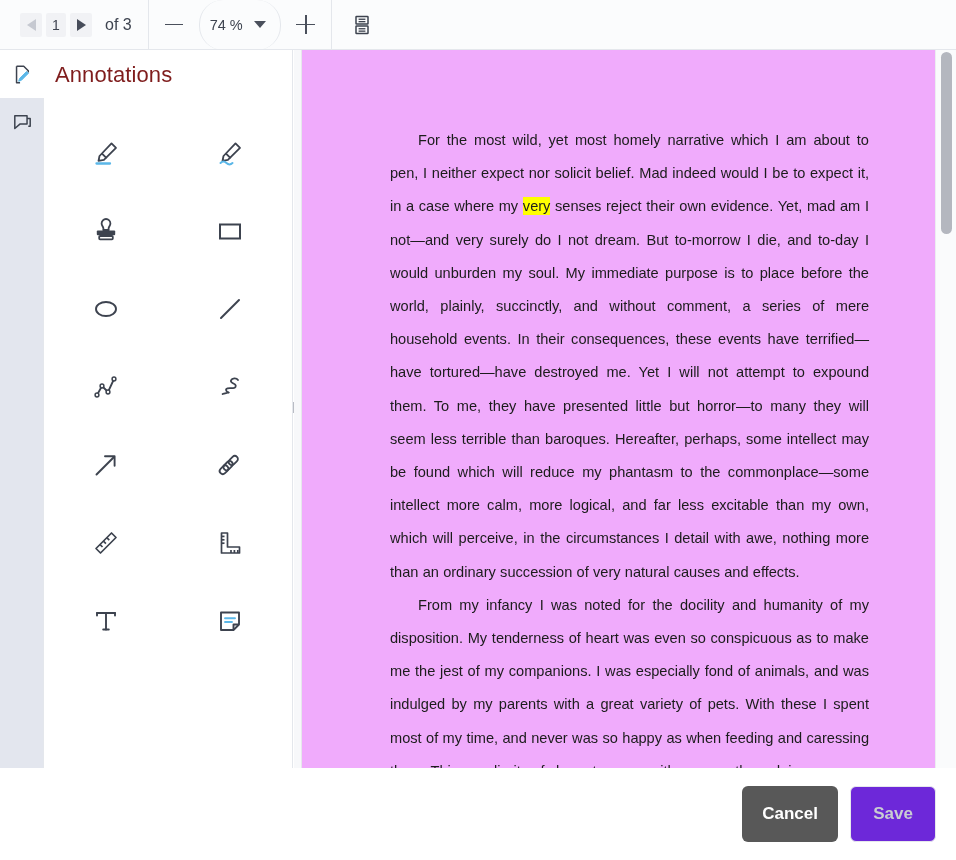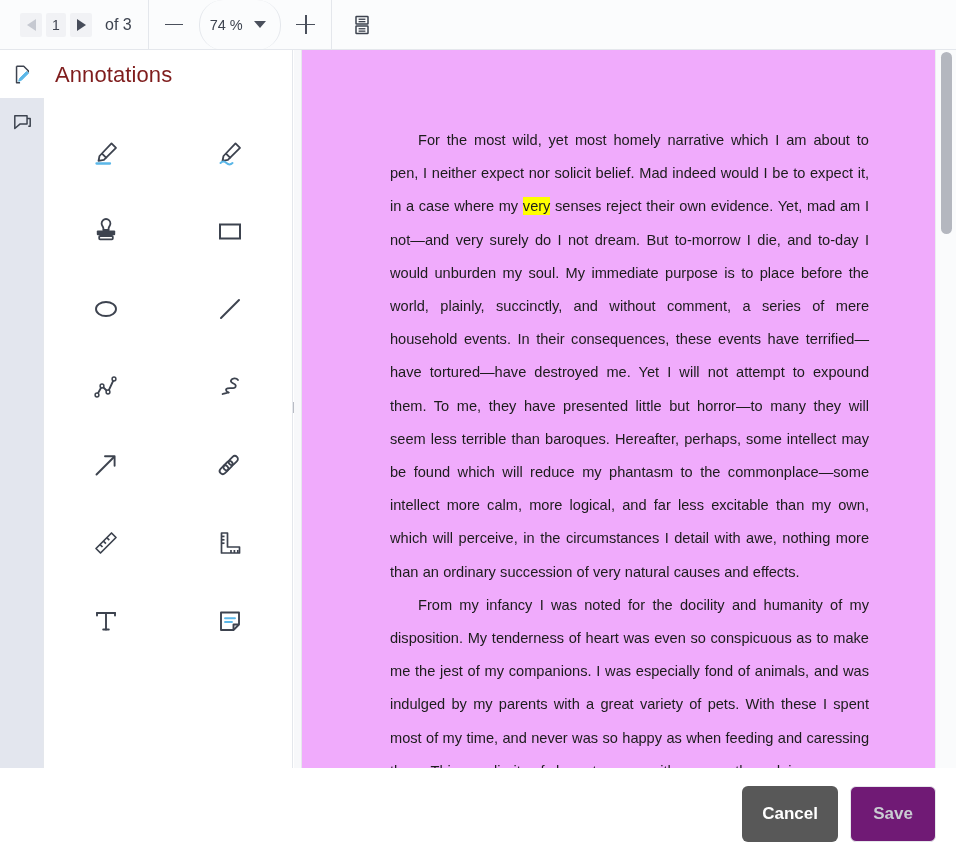--- a/index.html
+++ b/index.html
@@ -250,21 +250,21 @@
     padding: 0 20px;
     border: none;
     font-family: "Liberation Sans", sans-serif;
   }
   #cancel-btn {
     background: #585858;
     color: #ffffff;
     cursor: pointer;
   }
   #save-btn {
-    background: #701a75;
+    background: #6d28d9;
     color: #c9ccd2;
     border: 1px solid #e6e8ec;
     cursor: default;
   }
 </style>
 </head>
 <body>
 
 <div id="app">
 

